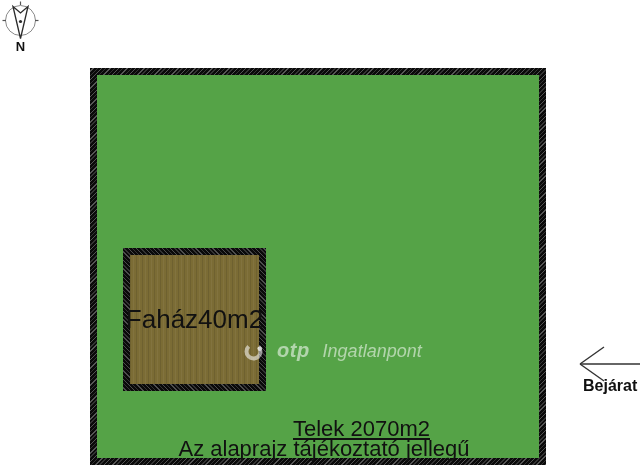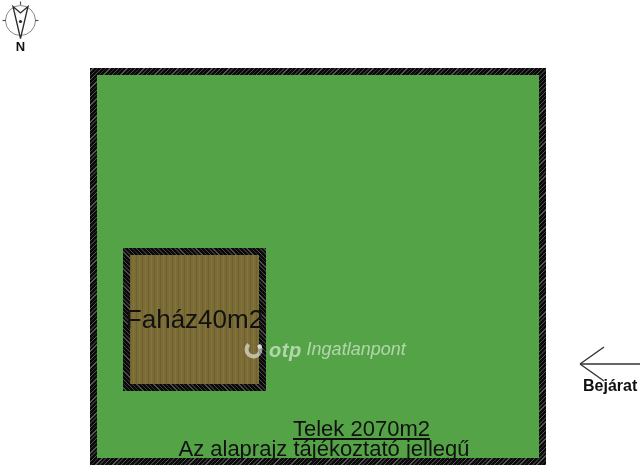--- a/index.html
+++ b/index.html
@@ -72,22 +72,22 @@
     white-space: nowrap;
     letter-spacing: 0px;
   }
 
   
   .watermark {
     position: absolute;
     left: 146px;
     top: 264px;
     display: flex;
-    align-items: flex-start;
-    gap: 5px;
+    align-items: flex-end;
+    gap: 13px;
     color: var(--watermark, rgba(255,255,255,0.55));
     pointer-events: none;
   }
   .wm-brand {
     font-size: 20px;
     font-weight: 700;
     font-style: italic;
     letter-spacing: 0.5px;
   }
   .wm-suffix {

